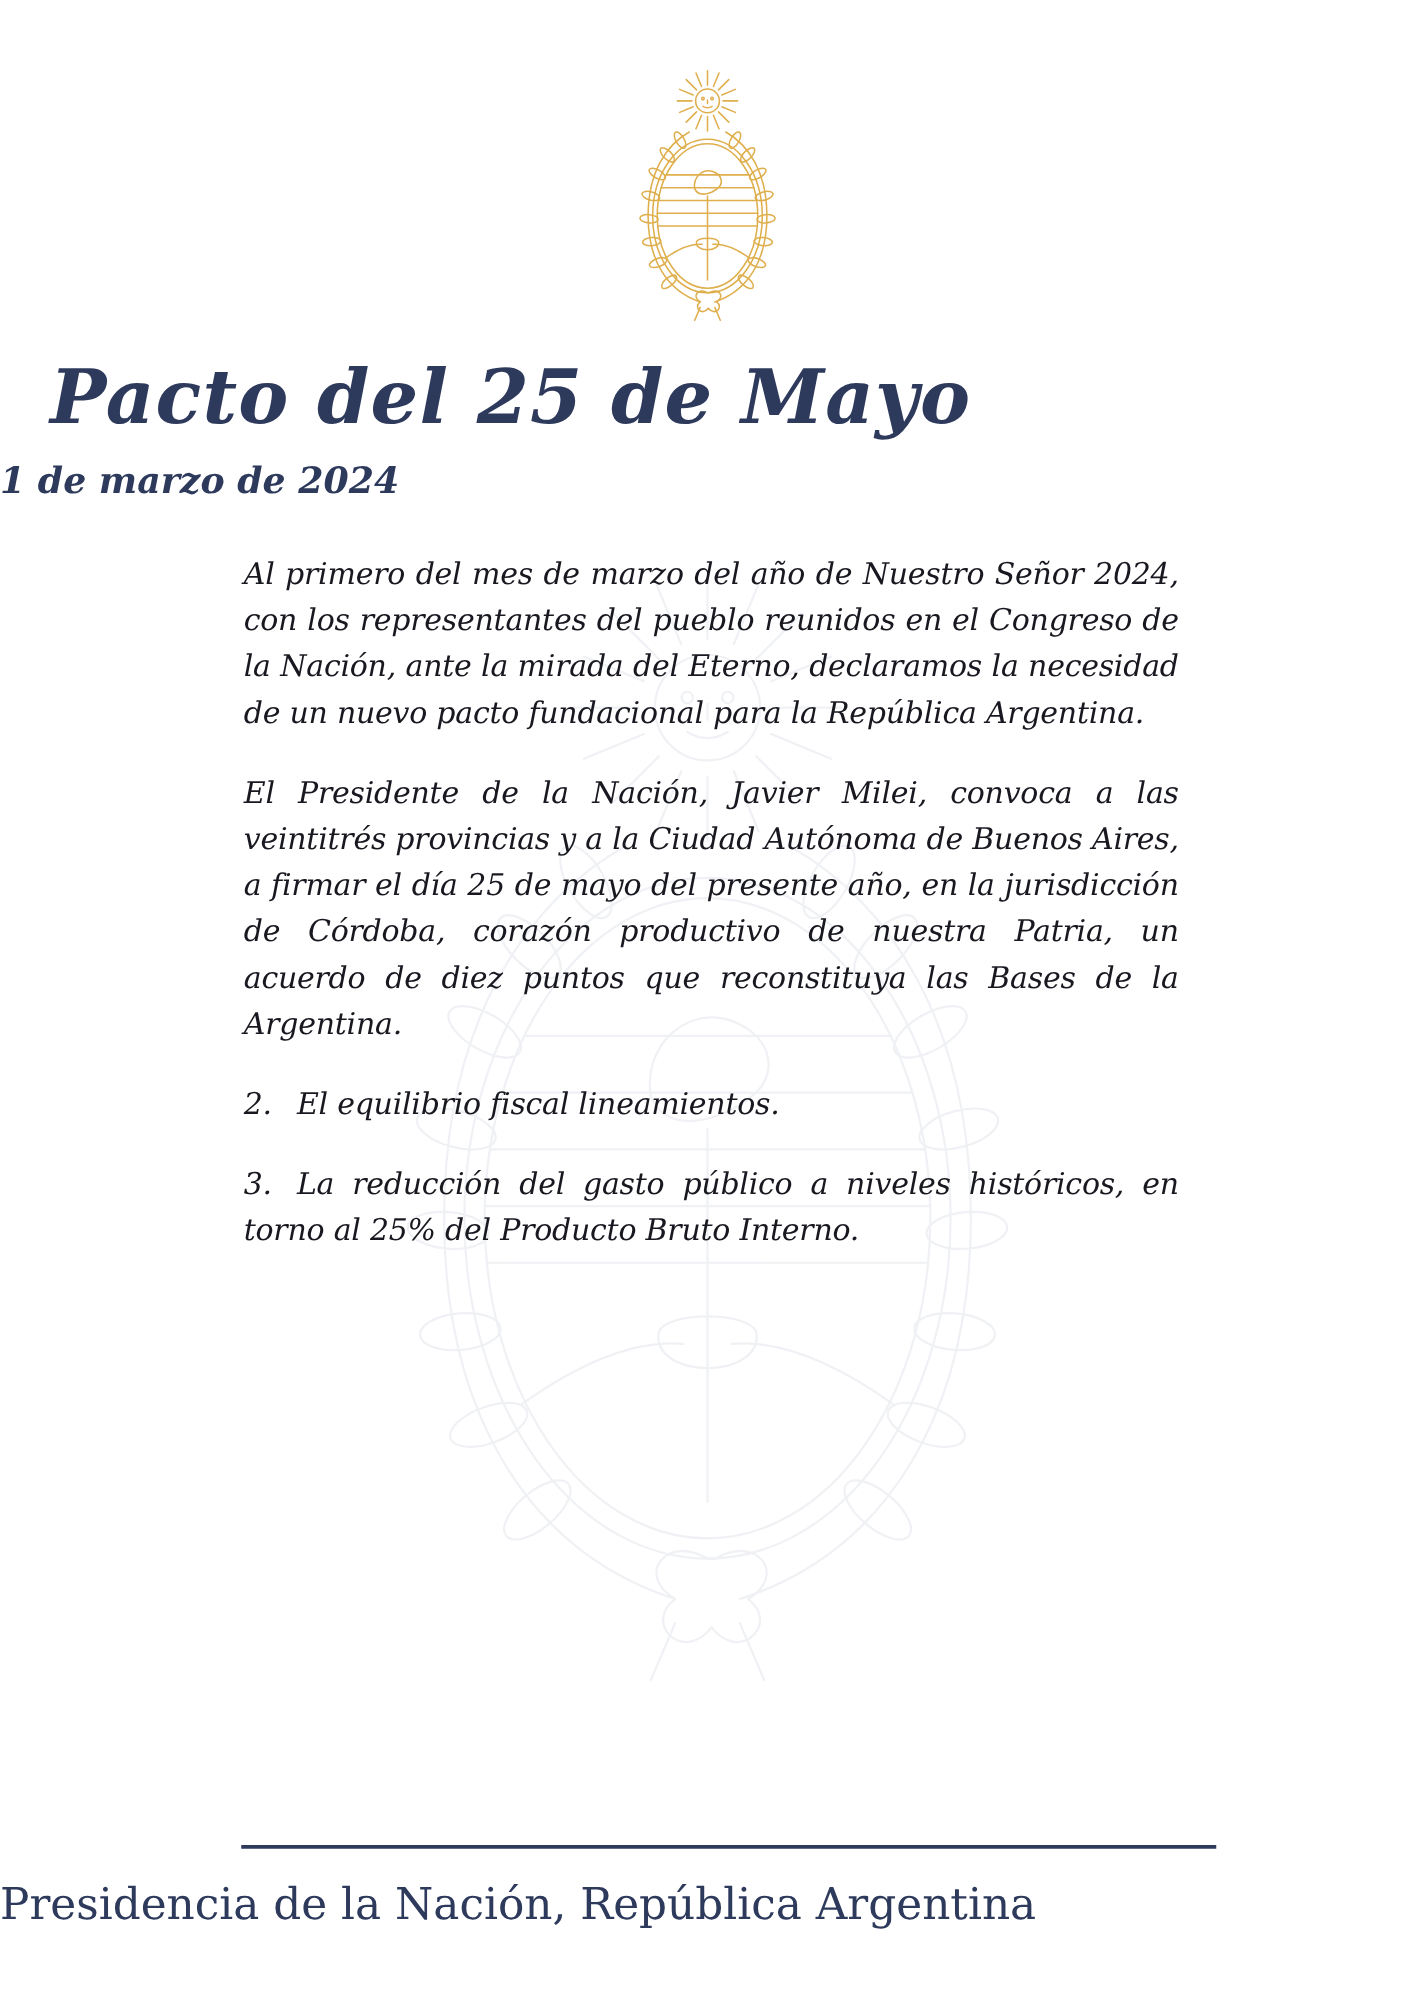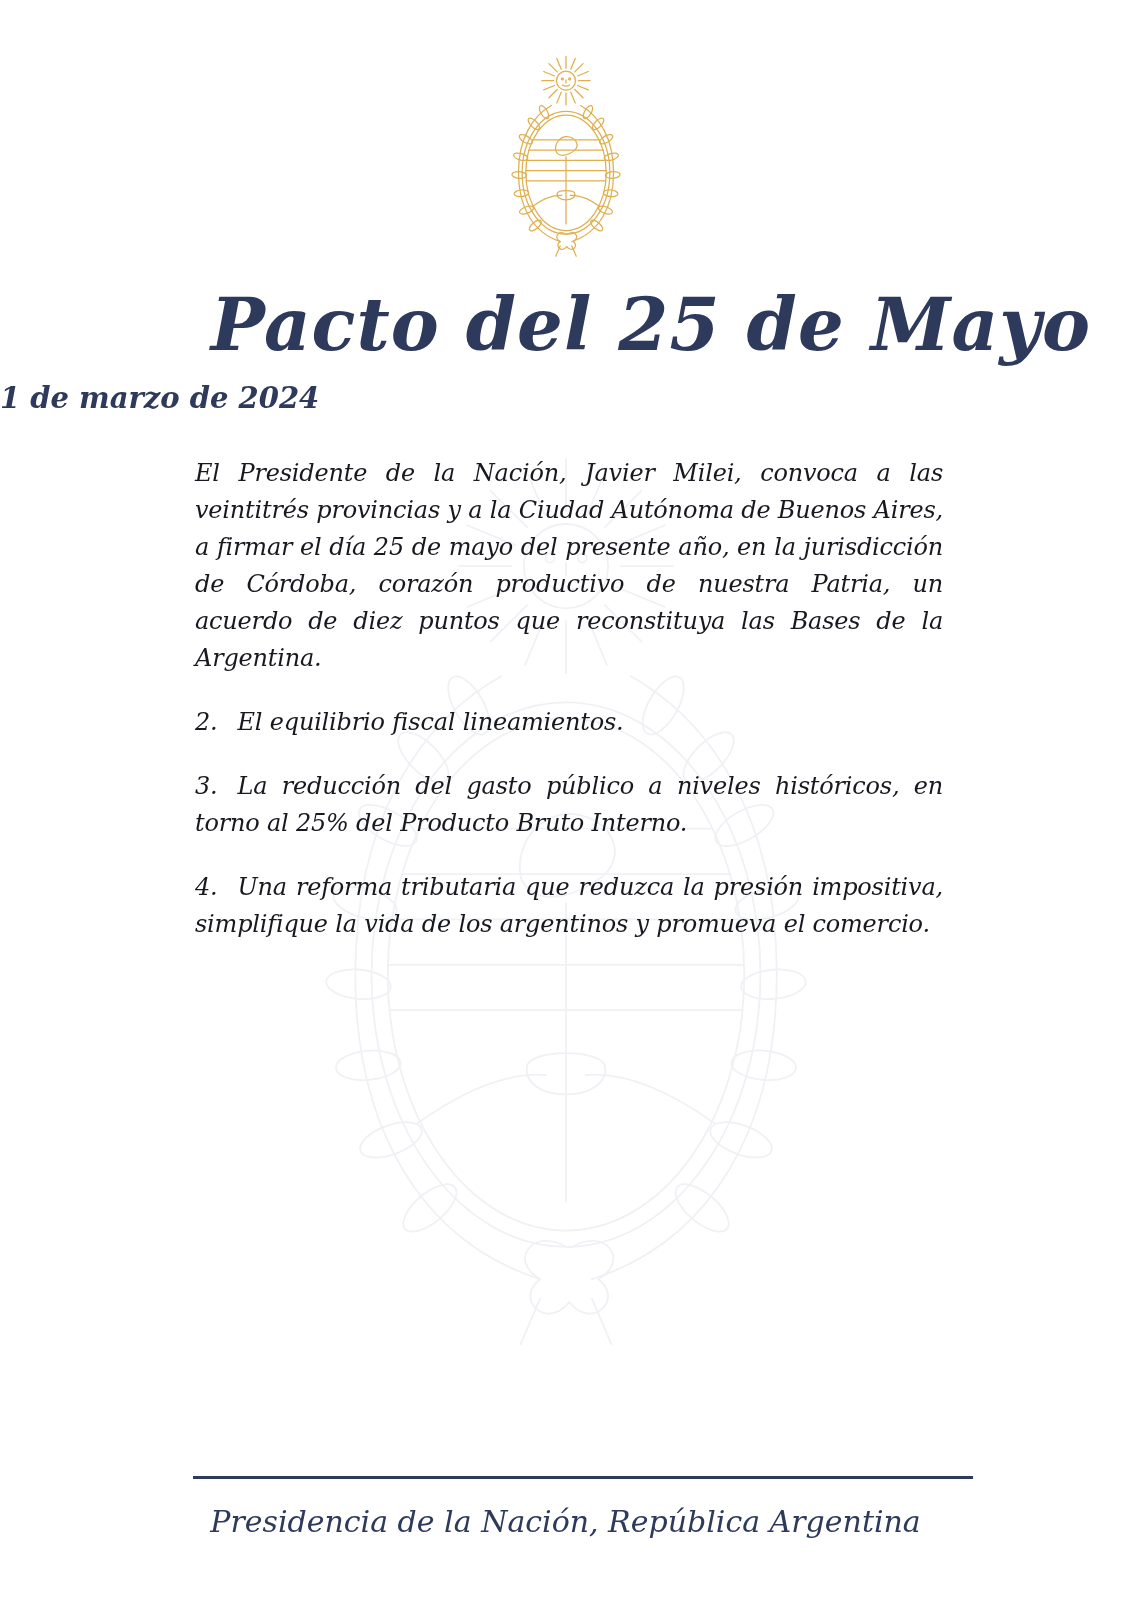--- a/index.html
+++ b/index.html
@@ -23,23 +23,23 @@
   .crest-svg {
     display:block;
     margin:50px auto 0 auto;
     width:152px; height:212px;
     color:var(--gold,#dfaf4e);
     stroke-width:1.7;
   }
   
   .title {
     margin:22px 40px 0 40px;
-    text-align:right;
+    text-align:left;
     font-style:italic; font-weight:bold;
-    font-size:72px; line-height:1.15;
+    font-size:60px; line-height:1.15;
     letter-spacing:1px;
     color:var(--navy,#2e3a5c);
   }
   .docdate {
     margin-top:14px;
     text-align:left;
     font-style:italic; font-weight:bold;
     font-size:29px;
     color:var(--navy,#2e3a5c);
   }
@@ -60,23 +60,22 @@
   .item .num { display:inline-block; margin-right:20px; }
   
   .footer-rule {
     position:absolute; left:193px; top:1476px;
     width:780px; height:0;
     border-top:3px solid var(--navy,#2e3a5c);
   }
   .footer-text {
     position:absolute; left:0; top:1504px;
     width:100%;
-    text-align:center;
-    font-style:italic;
-    font-size:30px;
+    text-align:left;
+    font-size:35px;
     color:var(--navy,#2e3a5c);
   }
 </style>
 </head>
 <body>
 
 <svg width="0" height="0" style="position:absolute" aria-hidden="true">
   <defs>
     <symbol id="escudo" viewBox="0 0 200 290">
       <g fill="none" stroke="currentColor" stroke-linecap="round" stroke-linejoin="round">
@@ -154,23 +153,23 @@
 
   <svg class="crest-svg" viewBox="0 0 200 290" preserveAspectRatio="xMidYMid meet">
       <use href="#escudo"></use>
     </svg>
 
   <div class="title">Pacto del 25 de Mayo</div>
 
   <div class="docdate">1 de marzo de 2024</div>
 
   <div class="content">
+    <p>Al primero del mes de marzo del año de Nuestro Señor 2024, con los representantes del pueblo reunidos en el Congreso de la Nación, ante la mirada del Eterno, declaramos la necesidad de un nuevo pacto fundacional para la República Argentina.</p>
     <p>El Presidente de la Nación, Javier Milei, convoca a las veintitrés provincias y a la Ciudad Autónoma de Buenos Aires, a firmar el día 25 de mayo del presente año, en la jurisdicción de Córdoba, corazón productivo de nuestra Patria, un acuerdo de diez puntos que reconstituya las Bases de la Argentina.</p>
 
     <p class="item"><span class="num">2.</span><span>El equilibrio fiscal lineamientos.</span></p>
     <p class="item"><span class="num">3.</span><span>La reducción del gasto público a niveles históricos, en torno al 25% del Producto Bruto Interno.</span></p>
-    <p class="item"><span class="num">4.</span><span>Una reforma tributaria que reduzca la presión impositiva, simplifique la vida de los argentinos y promueva el comercio.</span></p>
   </div>
 
   <div class="footer-rule"></div>
   <div class="footer-text">Presidencia de la Nación, República Argentina</div>
 
 </div>
 
 </body></html>

